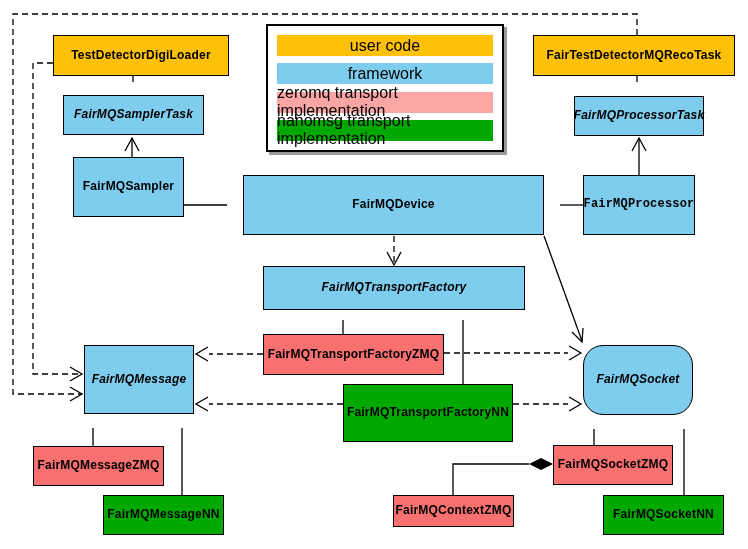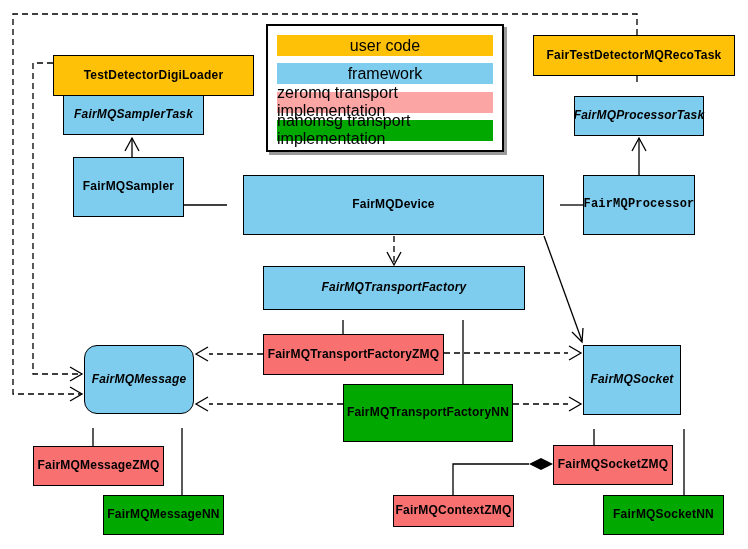--- a/index.html
+++ b/index.html
@@ -165,43 +165,43 @@
     </g>
   </svg>
 
   <div class="legend-box">
     <div class="legend-row" style="background-color: rgb(255, 193, 7);">user code</div>
     <div class="legend-row" style="background-color: rgb(126, 205, 239);">framework</div>
     <div class="legend-row" style="background-color: #fca5a5;">zeromq transport implementation</div>
     <div class="legend-row" style="background-color: rgb(0, 168, 0);">nanomsg transport implementation</div>
   </div>
 
-  <div class="node" style="left: 53px; top: 35px; width: 201px; height: 41px; background-color: rgb(255, 193, 7); margin-top: 20px;">TestDetectorDigiLoader</div>
+  <div class="node" style="left: 53px; top: 35px; width: 176px; height: 41px; background-color: rgb(255, 193, 7);">TestDetectorDigiLoader</div>
 
   <div class="node" style="left: 533px; top: 35px; width: 202px; height: 41px; background-color: rgb(255, 193, 7);">FairTestDetectorMQRecoTask</div>
 
   <div class="node abstract" style="left: 63px; top: 95px; width: 141px; height: 40px; background-color: rgb(126, 205, 239);">FairMQSamplerTask</div>
 
   <div class="node abstract" style="left: 574px; top: 96px; width: 130px; height: 40px; background-color: rgb(126, 205, 239);">FairMQProcessorTask</div>
 
   <div class="node" style="left: 73px; top: 157px; width: 111px; height: 60px; background-color: rgb(126, 205, 239);">FairMQSampler</div>
 
   <div class="node" style="left: 243px; top: 175px; width: 301px; height: 60px; background-color: rgb(126, 205, 239);">FairMQDevice</div>
 
   <div class="node" style="left: 583px; top: 175px; width: 112px; height: 60px; background-color: rgb(126, 205, 239); font-family: Liberation Mono, monospace;">FairMQProcessor</div>
 
   <div class="node abstract" style="left: 263px; top: 266px; width: 262px; height: 44px; background-color: rgb(126, 205, 239);">FairMQTransportFactory</div>
 
   <div class="node" style="left: 263px; top: 334px; width: 181px; height: 41px; background-color: rgb(248, 112, 112);">FairMQTransportFactoryZMQ</div>
 
   <div class="node" style="left: 343px; top: 384px; width: 170px; height: 58px; background-color: rgb(0, 168, 0);">FairMQTransportFactoryNN</div>
 
-  <div class="node abstract" style="left: 84px; top: 345px; width: 110px; height: 69px; background-color: rgb(126, 205, 239); border-radius: 13px;">FairMQMessage</div>
-
-  <div class="node abstract" style="left: 583px; top: 345px; width: 98px; height: 70px; background-color: rgb(126, 205, 239);">FairMQSocket</div>
+  <div class="node abstract" style="left: 84px; top: 345px; width: 110px; height: 69px; background-color: rgb(126, 205, 239);">FairMQMessage</div>
+
+  <div class="node abstract" style="left: 583px; top: 345px; width: 110px; height: 70px; background-color: rgb(126, 205, 239); border-radius: 20px;">FairMQSocket</div>
 
   <div class="node" style="left: 33px; top: 446px; width: 131px; height: 40px; background-color: rgb(248, 112, 112);">FairMQMessageZMQ</div>
 
   <div class="node" style="left: 103px; top: 495px; width: 121px; height: 40px; background-color: rgb(0, 168, 0);">FairMQMessageNN</div>
 
   <div class="node" style="left: 393px; top: 495px; width: 121px; height: 32px; background-color: rgb(248, 112, 112);">FairMQContextZMQ</div>
 
   <div class="node" style="left: 553px; top: 445px; width: 120px; height: 40px; background-color: rgb(248, 112, 112);">FairMQSocketZMQ</div>
 
   <div class="node" style="left: 603px; top: 495px; width: 121px; height: 40px; background-color: rgb(0, 168, 0);">FairMQSocketNN</div>

